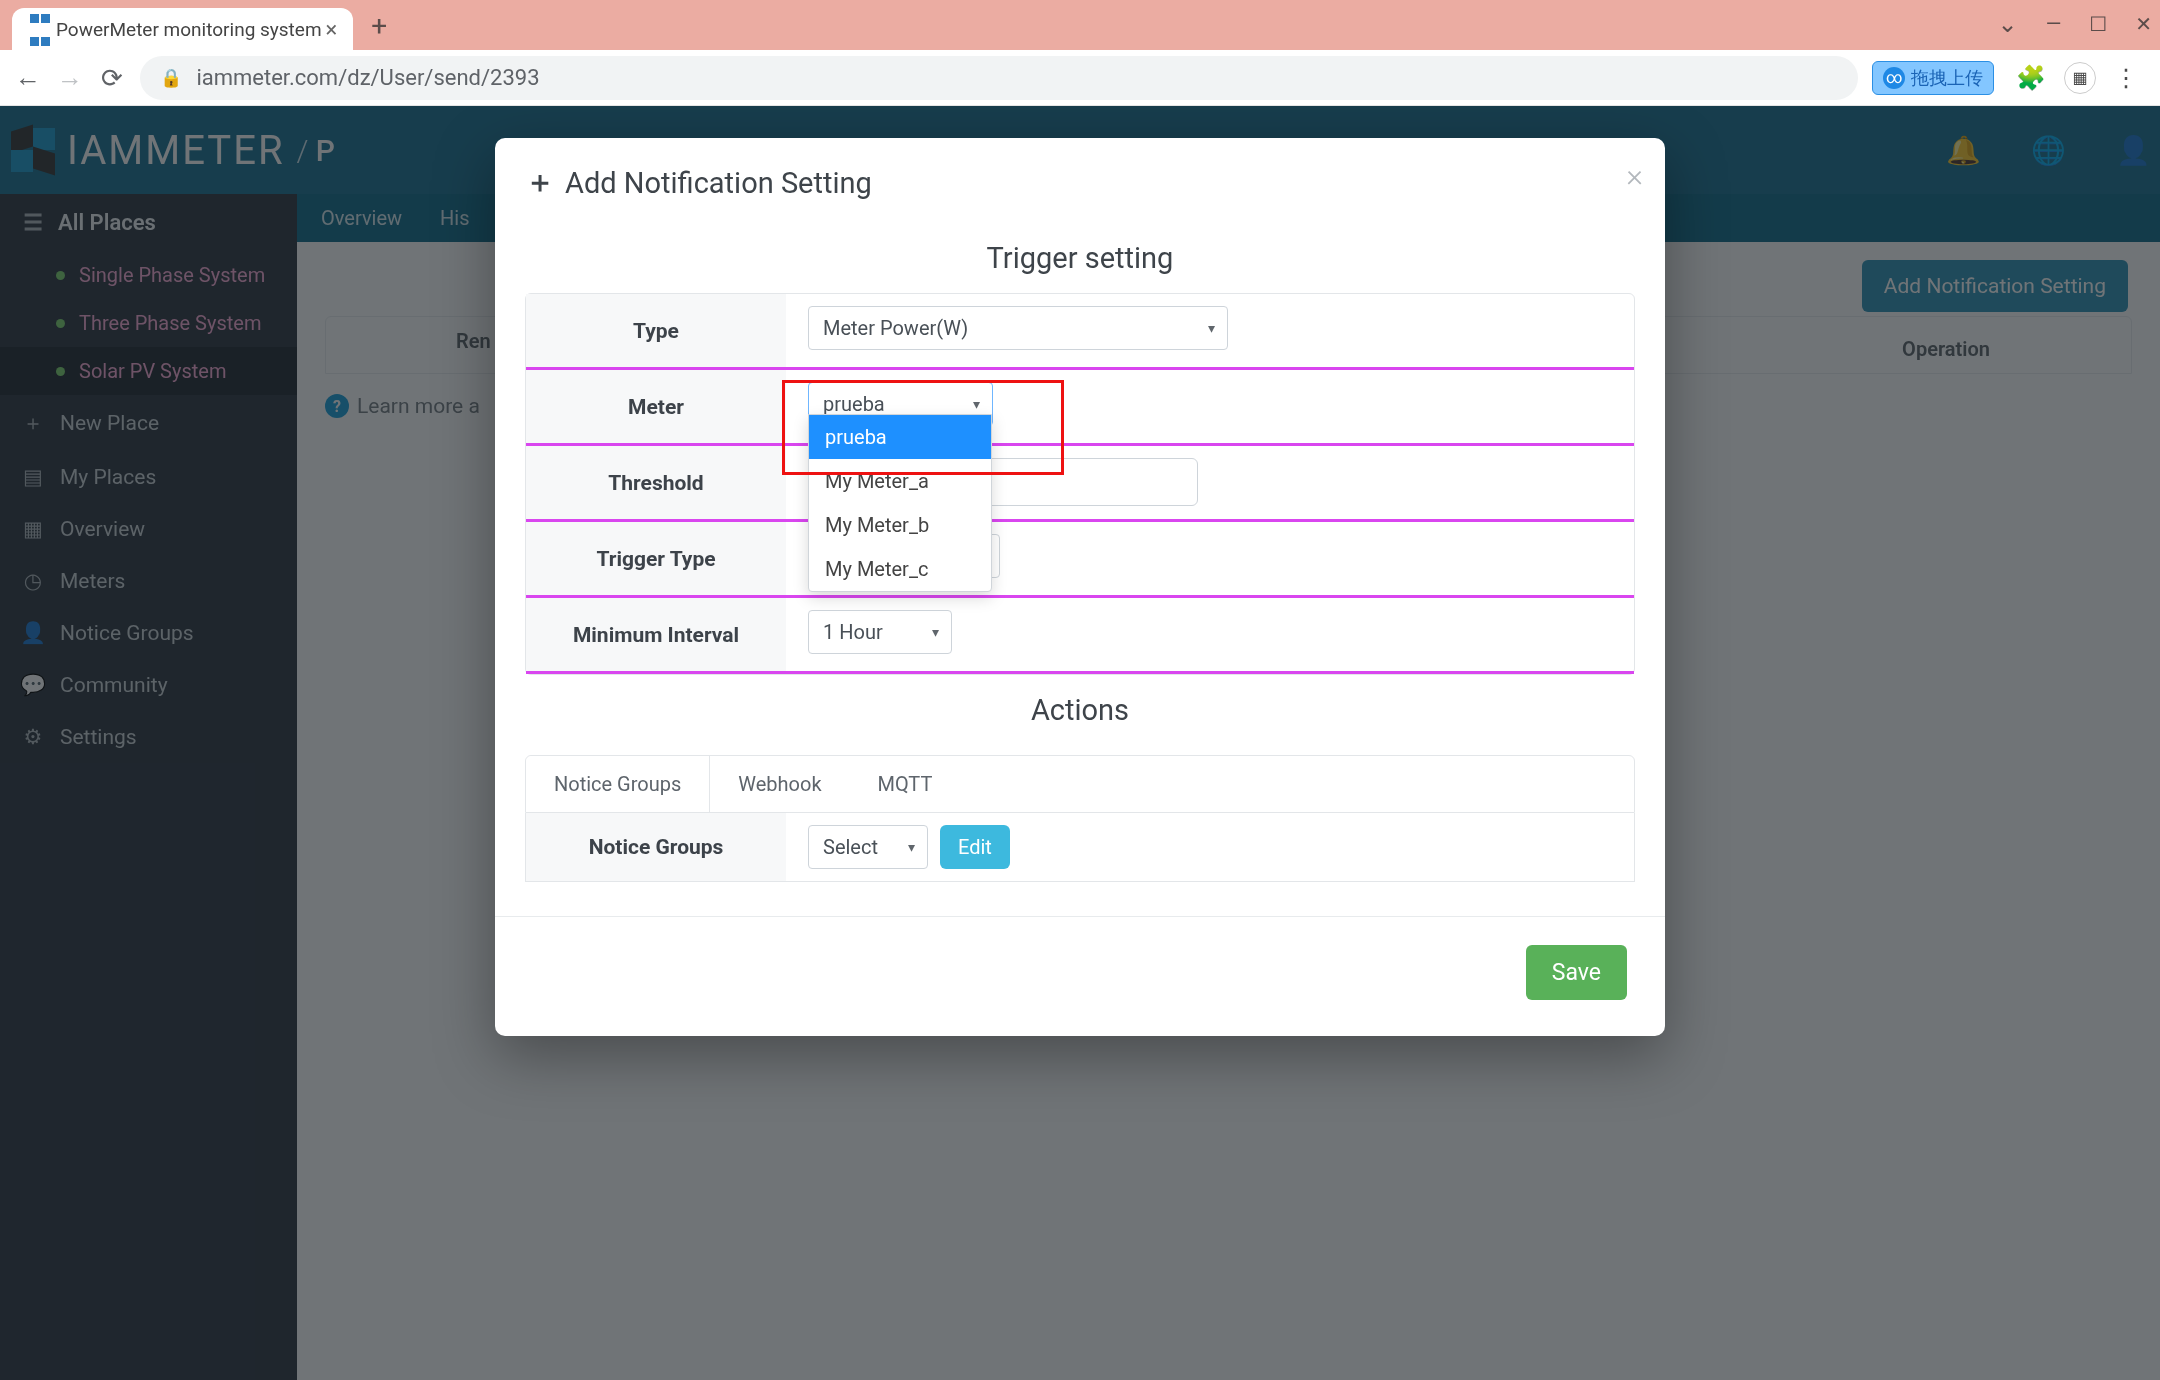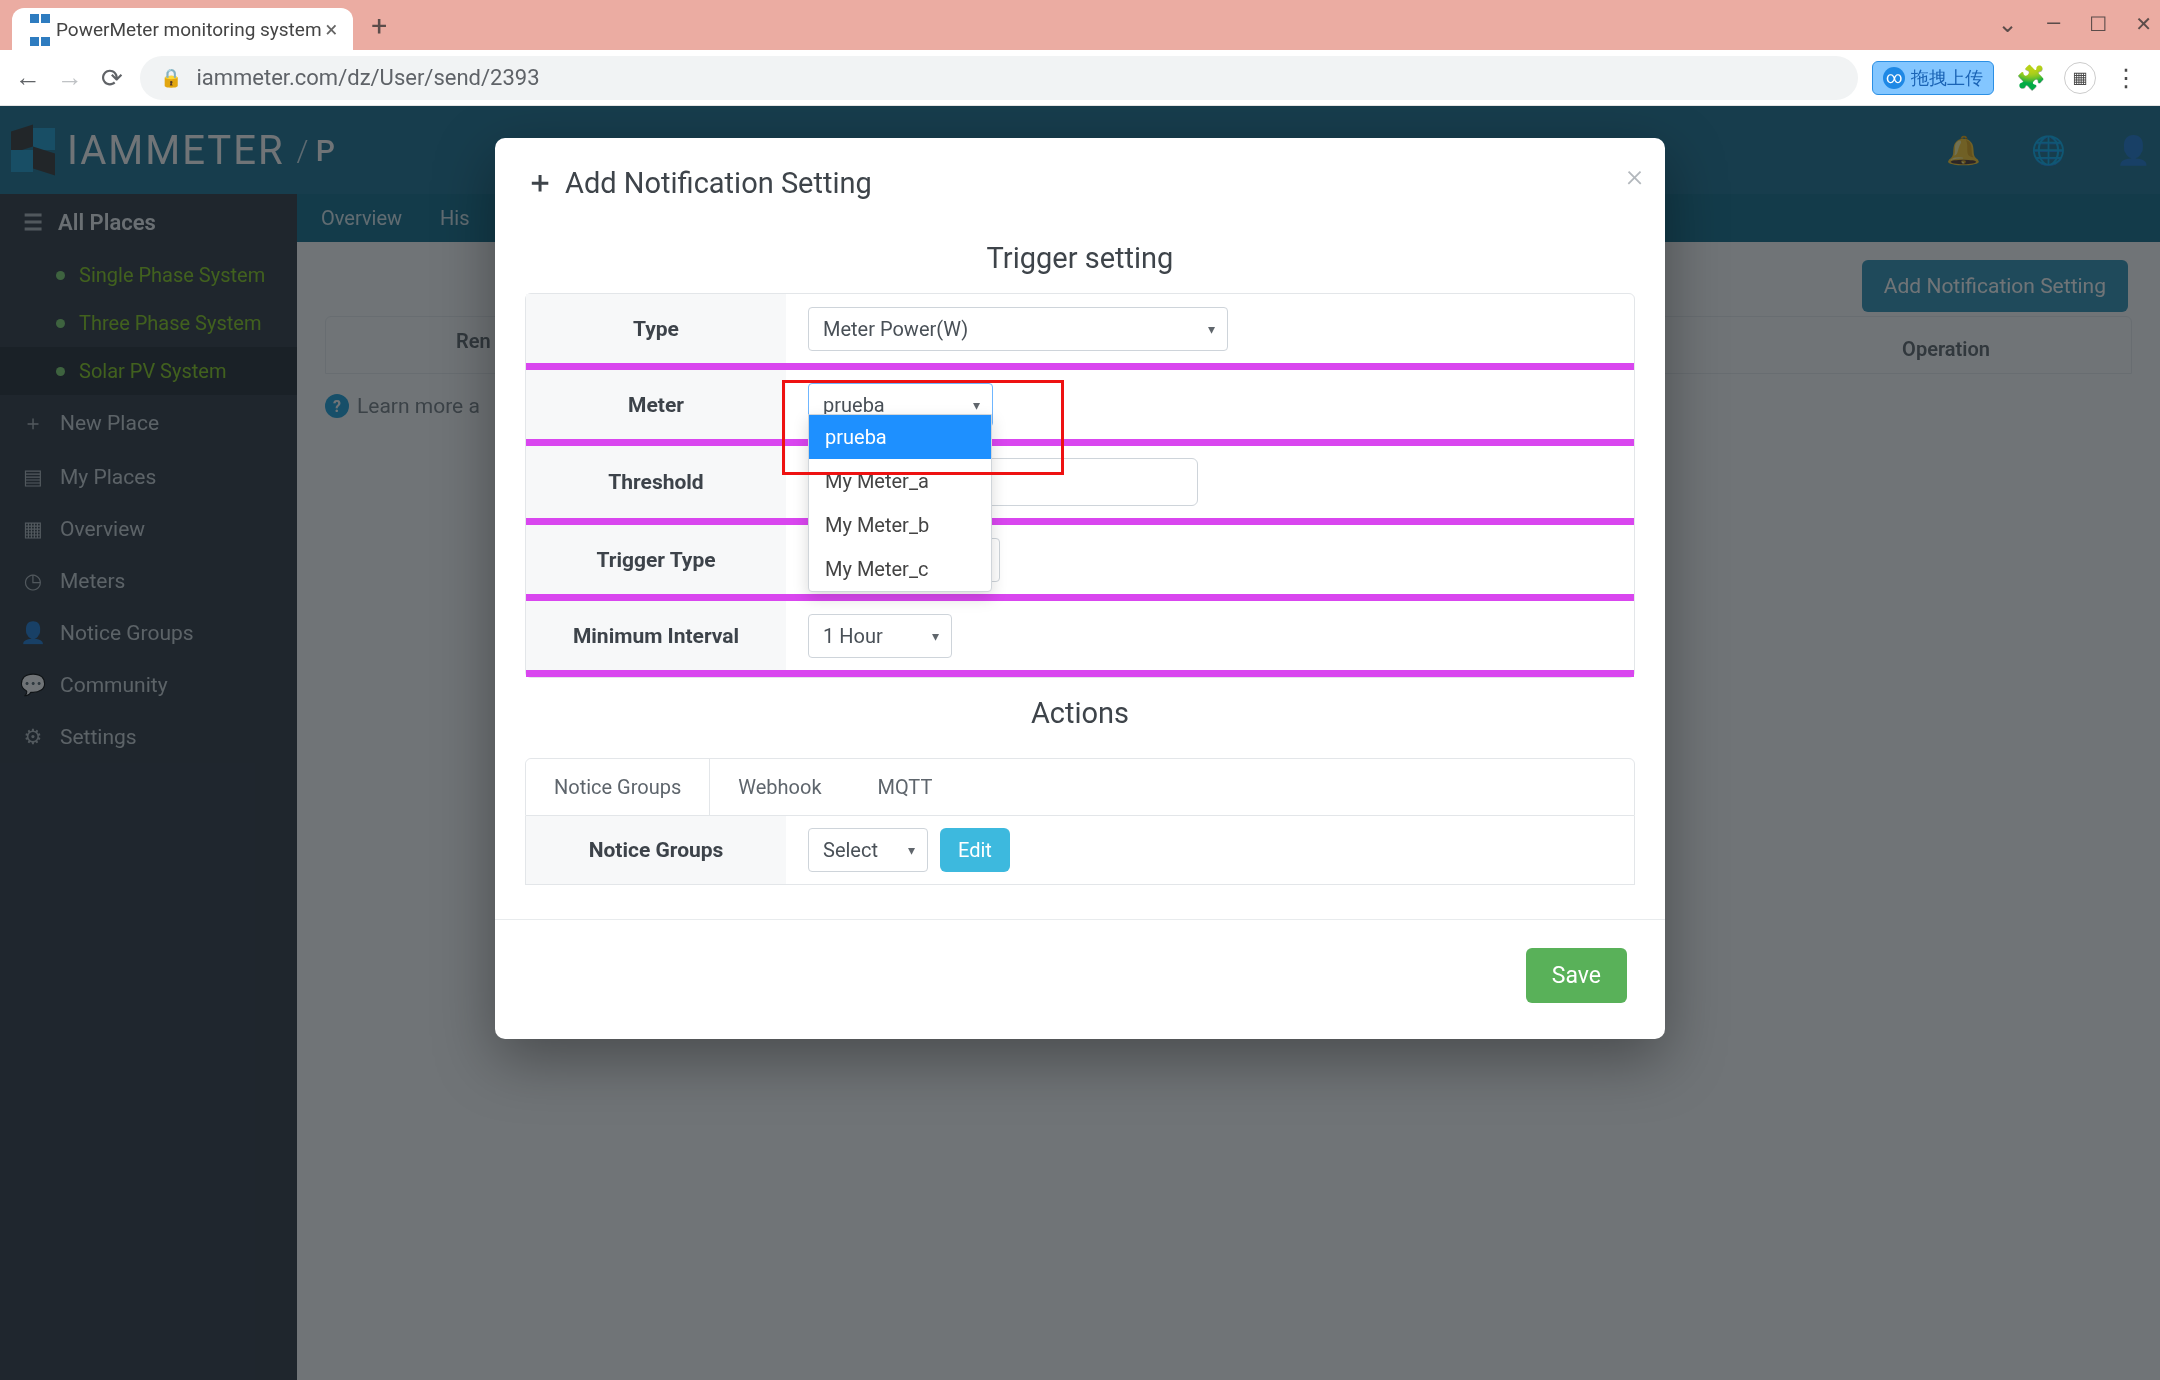--- a/index.html
+++ b/index.html
@@ -39,21 +39,21 @@
   .logo-mark .d{position:absolute;width:22px;height:22px;background:#333;transform:skewY(18deg);bottom:2px;right:2px;}
   .logo-text{font-size:40px; font-weight:400; letter-spacing:2px;}
   .crumb { font-size:30px; color:#cfe5ee; margin-left:12px; font-weight:300;}
   .header-icons { margin-left:auto; display:flex; gap:50px; font-size:28px; color:#e8f1f4;}
 
   .main { flex:1; display:flex; }
 
   .sidebar { width:297px; background:#2a333d; color:#cfd5db; font-size:21px; overflow:hidden;}
   .sb-head { padding:16px 22px; font-weight:600; font-size:22px; display:flex; align-items:center; gap:14px; color:#eef1f3;}
   .sb-item { padding:14px 22px; display:flex; align-items:center; gap:16px; color:#cbd1d6; cursor:pointer;}
-  .sb-sub { padding:12px 22px 12px 56px; display:flex; align-items:center; gap:14px; font-size:20px; color:#84cc16; cursor:pointer;}
+  .sb-sub { padding:12px 22px 12px 56px; display:flex; align-items:center; gap:14px; font-size:20px; color:#f9a8d4; cursor:pointer;}
   .sb-sub.active { background:#1f262d; }
   .dot{width:9px;height:9px;border-radius:50%;background:#7bd26d;}
   .icn{width:22px;display:inline-flex;justify-content:center;color:#aeb5bb;}
 
   .content { flex:1; background:#fff; display:flex; flex-direction:column; }
   .content-tabs { height:48px; background:#0d6a8a; display:flex; align-items:center; padding:0 24px; gap:38px; color:#d7e9ef; font-size:20px;}
   .content-body { flex:1; padding:22px 28px; background:#fff; position:relative;}
   .add-btn { position:absolute; right:32px; top:18px; background:#2a91b5; color:#fff; border-radius:6px; padding:14px 22px; font-size:21px;}
   .tbl-head { margin-top:52px; background:#fff; border:1px solid #e9ecef; border-radius:6px 6px 0 0; padding:12px 0; display:flex; color:#5b6166; font-size:20px; font-weight:600;}
   .tbl-head div:first-child{flex:1;padding-left:130px;}
@@ -61,21 +61,21 @@
   .learn { margin-top:20px; color:#747c82; font-size:21px; display:flex; align-items:center; gap:8px;}
   .learn .q { width:24px;height:24px;border-radius:50%;background:#159ed9;color:#fff;display:flex;align-items:center;justify-content:center;font-size:16px;font-weight:700;}
 
   
   .overlay { position:absolute; inset:0; background:rgba(24,30,36,.62); display:flex; align-items:flex-start; justify-content:center; padding-top:32px;}
   .modal { width:1170px; background:#fff; border-radius:10px; box-shadow:0 20px 60px rgba(0,0,0,.35); position:relative; padding-bottom:28px;}
   .modal-hd { padding:24px 30px 20px; display:flex; align-items:center; gap:10px; font-size:29px; color:#3e444a;}
   .modal-close { position:absolute; right:22px; top:18px; color:#b3b8bd; font-size:32px; font-weight:300;}
   .sect-title { text-align:center; font-size:29px; color:#3e444a; font-weight:400; padding:18px 0;}
   .form { margin:0 30px; border:1px solid #e3e6e9; border-radius:6px;}
-  .frow { display:flex; align-items:flex-end; min-height:76px; border-bottom:7px solid #d946ef; }
+  .frow { display:flex; align-items:flex-start; min-height:76px; border-bottom:3px solid #d946ef; }
   .frow:last-child{border-bottom:none;}
   .flabel { width:260px; background:#f7f8f9; align-self:stretch; display:flex; align-items:center; justify-content:center; font-size:21px; font-weight:700; color:#3d434a;}
   .fval { flex:1; padding:12px 22px; }
   .sel { height:44px; border:1px solid #ced4da; border-radius:4px; background:#fff; padding:0 24px 0 14px; font-size:20px; color:#495057; position:relative; display:inline-flex; align-items:center;}
   .sel.wide{width:420px;}
   .sel.sm{width:185px;}
   .sel.xs{width:120px;}
   .sel .caret{position:absolute;right:12px;color:#60666c;font-size:14px;}
   .sel.open{border-color:#6fb6ff;}
   .inp { height:48px; width:390px; border:1px solid #ced4da; border-radius:6px; background:#fff; }

